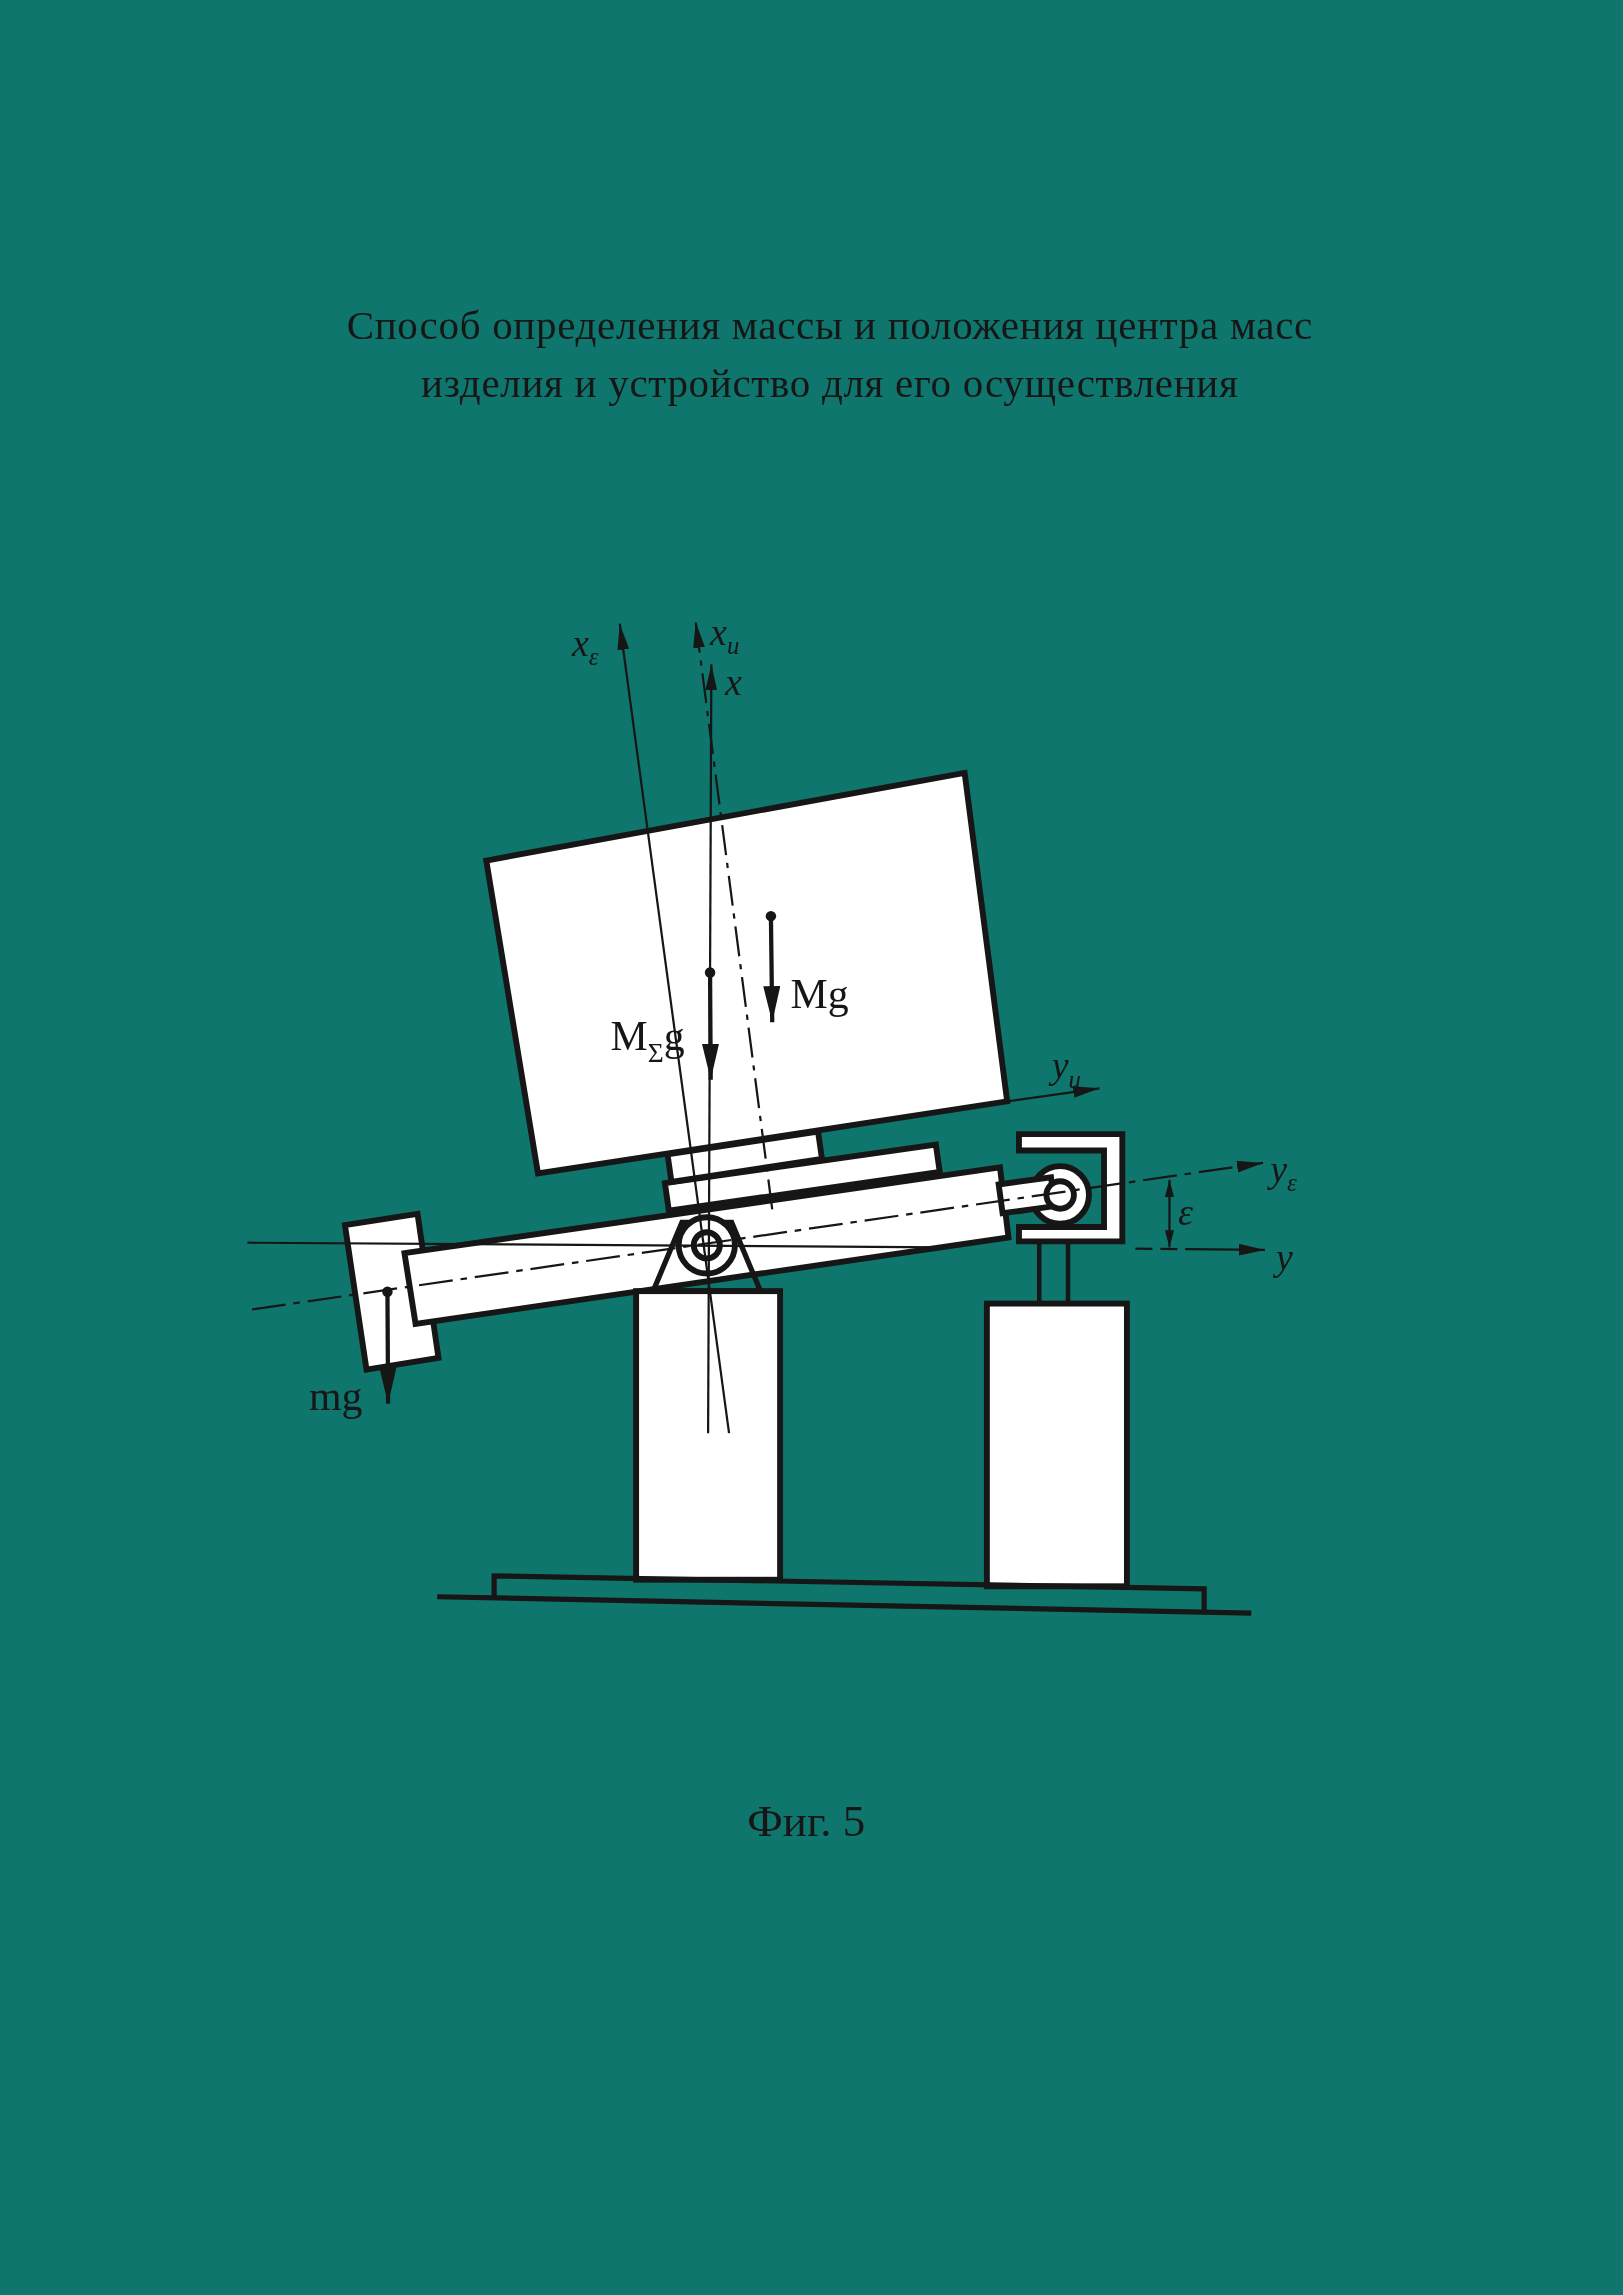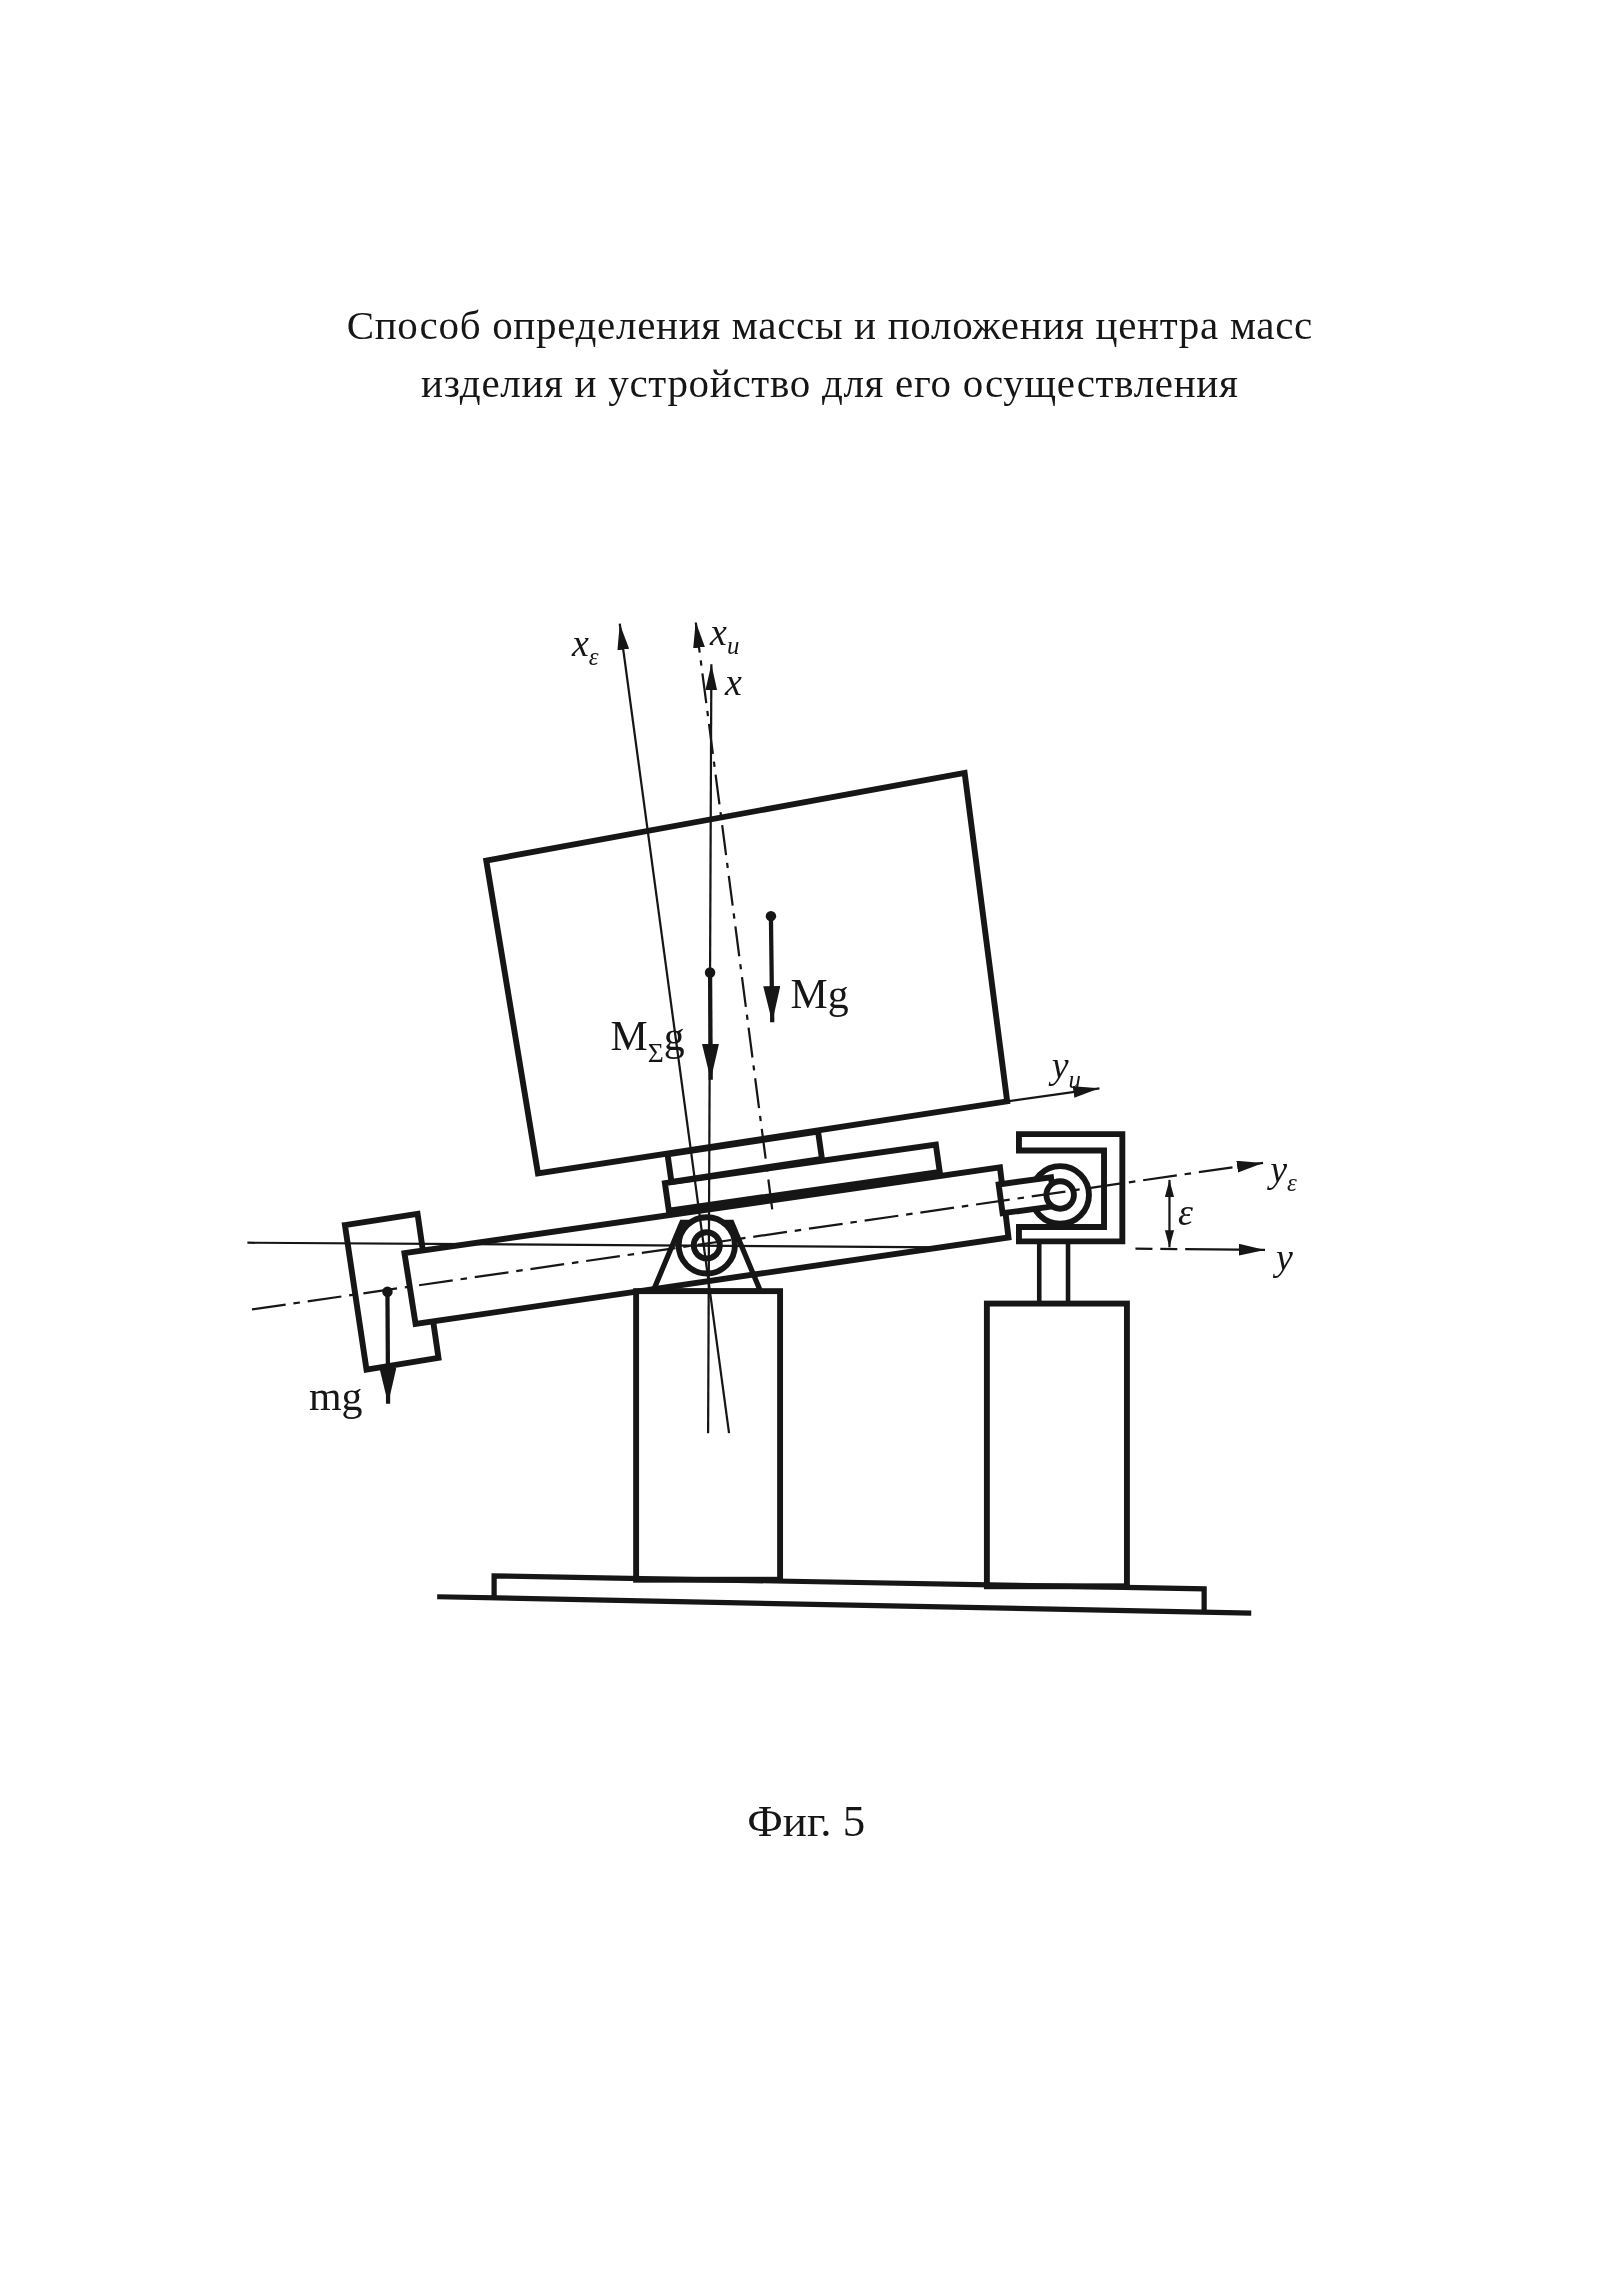--- a/index.html
+++ b/index.html
@@ -1,19 +1,19 @@
 <!DOCTYPE html>
 <html style="font-size:10.5px"><head>
 <meta charset="utf-8">
 <style>
   html,body{margin:0;padding:0;background:#e8e8e8;}
   .page{
     position:relative;
     width:1623px;height:2295px;
-    background:#ffffff;
+    background:#0f766e;
     font-family:"Liberation Serif", serif;
     color:#161616;
     overflow:hidden;
   }
   .title{
     position:absolute;
     top:296px;left:0;right:0;
     transform:translateX(18.3px);
     text-align:center;
     font-size:41px;

